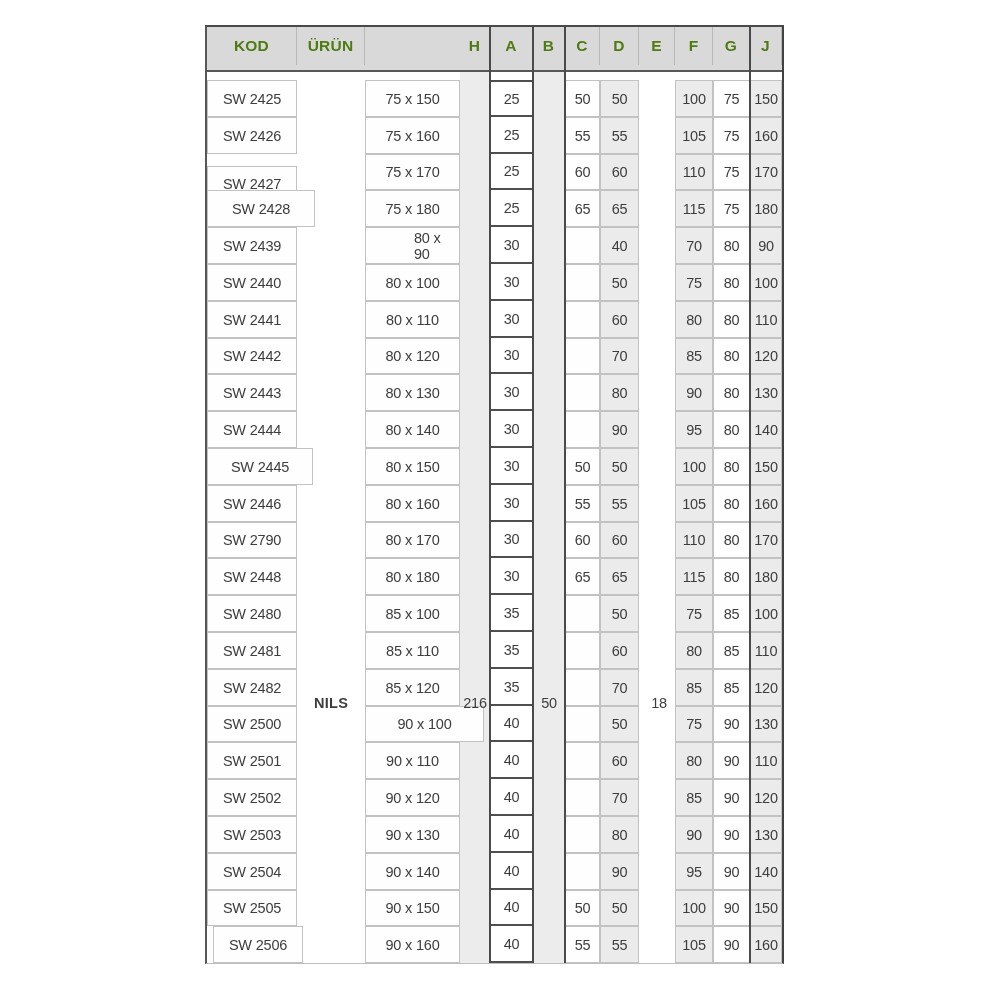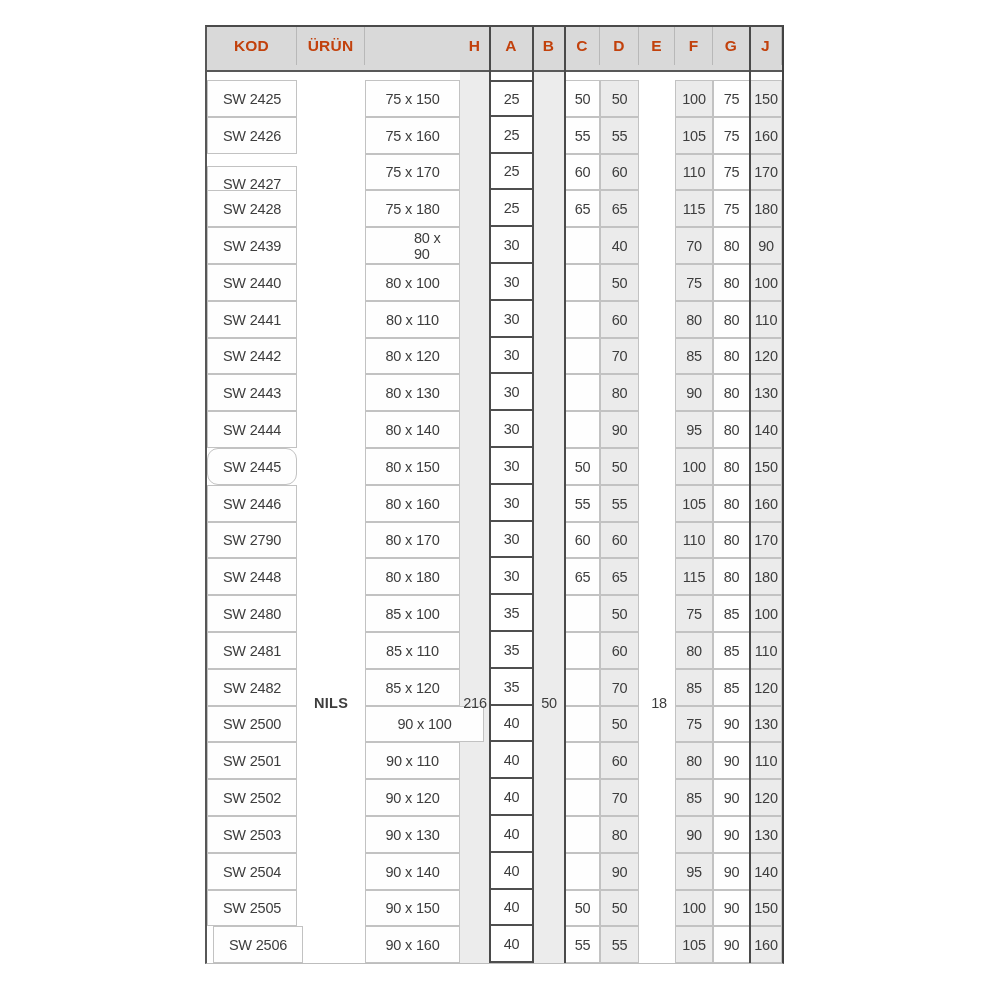--- a/index.html
+++ b/index.html
@@ -26,21 +26,21 @@
   }
   .inner{position:absolute;left:0;top:0;right:0;bottom:0;overflow:hidden;}
   .header-row{
     position:absolute;left:0;top:0;width:575px;height:45px;
     background:var(--header-bg);
     border-bottom:2px solid #585858;box-sizing:border-box;
   }
   .header-cell{
     position:absolute;top:0;height:38px;box-sizing:border-box;
     display:flex;align-items:center;justify-content:center;
-    font-weight:bold;font-size:15.5px;color:#c2410c;letter-spacing:.2px;
+    font-weight:bold;font-size:15.5px;color:#4d7c0f;letter-spacing:.2px;
     border-right:1px solid #b8b8b8;
   }
   .fill{position:absolute;top:45px;bottom:0;background:var(--merged-bg);}
   .vline{position:absolute;top:0;bottom:0;width:2px;background:var(--dark);}
   .cell{
     position:absolute;box-sizing:border-box;
     display:flex;align-items:center;justify-content:center;
     font-size:14.5px;color:var(--text);letter-spacing:-.2px;
     border:1px solid var(--grid);background:#fefefe;
   }
@@ -97,21 +97,21 @@
         <div class="cell" style="left: 506px; top: 90px; width: 37px; height: 37px;">75</div>
         <div class="cell shaded" style="left: 543px; top: 90px; width: 32px; height: 37px;">160</div>
         <div class="cell" style="left: 0px; top: 139px; width: 90px; height: 36px;">SW 2427</div>
         <div class="cell" style="left: 158px; top: 127px; width: 95px; height: 36px;">75 x 170</div>
         <div class="cell cell-a" style="left: 283px; top: 127px; width: 43px; height: 36px;">25</div>
         <div class="cell" style="left: 358px; top: 127px; width: 35px; height: 36px;">60</div>
         <div class="cell shaded" style="left: 393px; top: 127px; width: 39px; height: 36px;">60</div>
         <div class="cell shaded" style="left: 468px; top: 127px; width: 38px; height: 36px;">110</div>
         <div class="cell" style="left: 506px; top: 127px; width: 37px; height: 36px;">75</div>
         <div class="cell shaded" style="left: 543px; top: 127px; width: 32px; height: 36px;">170</div>
-        <div class="cell" style="left: 0px; top: 163px; width: 90px; height: 37px;">SW 2428</div>
+        <div class="cell" style="left: 0px; top: 163px; width: 108px; height: 37px;">SW 2428</div>
         <div class="cell" style="left: 158px; top: 163px; width: 95px; height: 37px;">75 x 180</div>
         <div class="cell cell-a" style="left: 283px; top: 163px; width: 43px; height: 37px;">25</div>
         <div class="cell" style="left: 358px; top: 163px; width: 35px; height: 37px;">65</div>
         <div class="cell shaded" style="left: 393px; top: 163px; width: 39px; height: 37px;">65</div>
         <div class="cell shaded" style="left: 468px; top: 163px; width: 38px; height: 37px;">115</div>
         <div class="cell" style="left: 506px; top: 163px; width: 37px; height: 37px;">75</div>
         <div class="cell shaded" style="left: 543px; top: 163px; width: 32px; height: 37px;">180</div>
         <div class="cell" style="left: 0px; top: 200px; width: 90px; height: 37px;">SW 2439</div>
         <div class="cell" style="left: 158px; top: 200px; width: 95px; height: 37px; padding-left: 48px;">80 x 90</div>
         <div class="cell cell-a" style="left: 283px; top: 200px; width: 43px; height: 37px;">30</div>
@@ -153,21 +153,21 @@
         <div class="cell" style="left: 506px; top: 347px; width: 37px; height: 37px;">80</div>
         <div class="cell shaded" style="left: 543px; top: 347px; width: 32px; height: 37px;">130</div>
         <div class="cell" style="left: 0px; top: 384px; width: 90px; height: 37px;">SW 2444</div>
         <div class="cell" style="left: 158px; top: 384px; width: 95px; height: 37px;">80 x 140</div>
         <div class="cell cell-a" style="left: 283px; top: 384px; width: 43px; height: 37px;">30</div>
         <div class="cell" style="left: 358px; top: 384px; width: 35px; height: 37px;"></div>
         <div class="cell shaded" style="left: 393px; top: 384px; width: 39px; height: 37px;">90</div>
         <div class="cell shaded" style="left: 468px; top: 384px; width: 38px; height: 37px;">95</div>
         <div class="cell" style="left: 506px; top: 384px; width: 37px; height: 37px;">80</div>
         <div class="cell shaded" style="left: 543px; top: 384px; width: 32px; height: 37px;">140</div>
-        <div class="cell" style="left: 0px; top: 421px; width: 90px; height: 37px; border-radius: 11px;">SW 2445</div>
+        <div class="cell" style="left: 0px; top: 421px; width: 106px; height: 37px;">SW 2445</div>
         <div class="cell" style="left: 158px; top: 421px; width: 95px; height: 37px;">80 x 150</div>
         <div class="cell cell-a" style="left: 283px; top: 421px; width: 43px; height: 37px;">30</div>
         <div class="cell" style="left: 358px; top: 421px; width: 35px; height: 37px;">50</div>
         <div class="cell shaded" style="left: 393px; top: 421px; width: 39px; height: 37px;">50</div>
         <div class="cell shaded" style="left: 468px; top: 421px; width: 38px; height: 37px;">100</div>
         <div class="cell" style="left: 506px; top: 421px; width: 37px; height: 37px;">80</div>
         <div class="cell shaded" style="left: 543px; top: 421px; width: 32px; height: 37px;">150</div>
         <div class="cell" style="left: 0px; top: 458px; width: 90px; height: 37px;">SW 2446</div>
         <div class="cell" style="left: 158px; top: 458px; width: 95px; height: 37px;">80 x 160</div>
         <div class="cell cell-a" style="left: 283px; top: 458px; width: 43px; height: 37px;">30</div>

